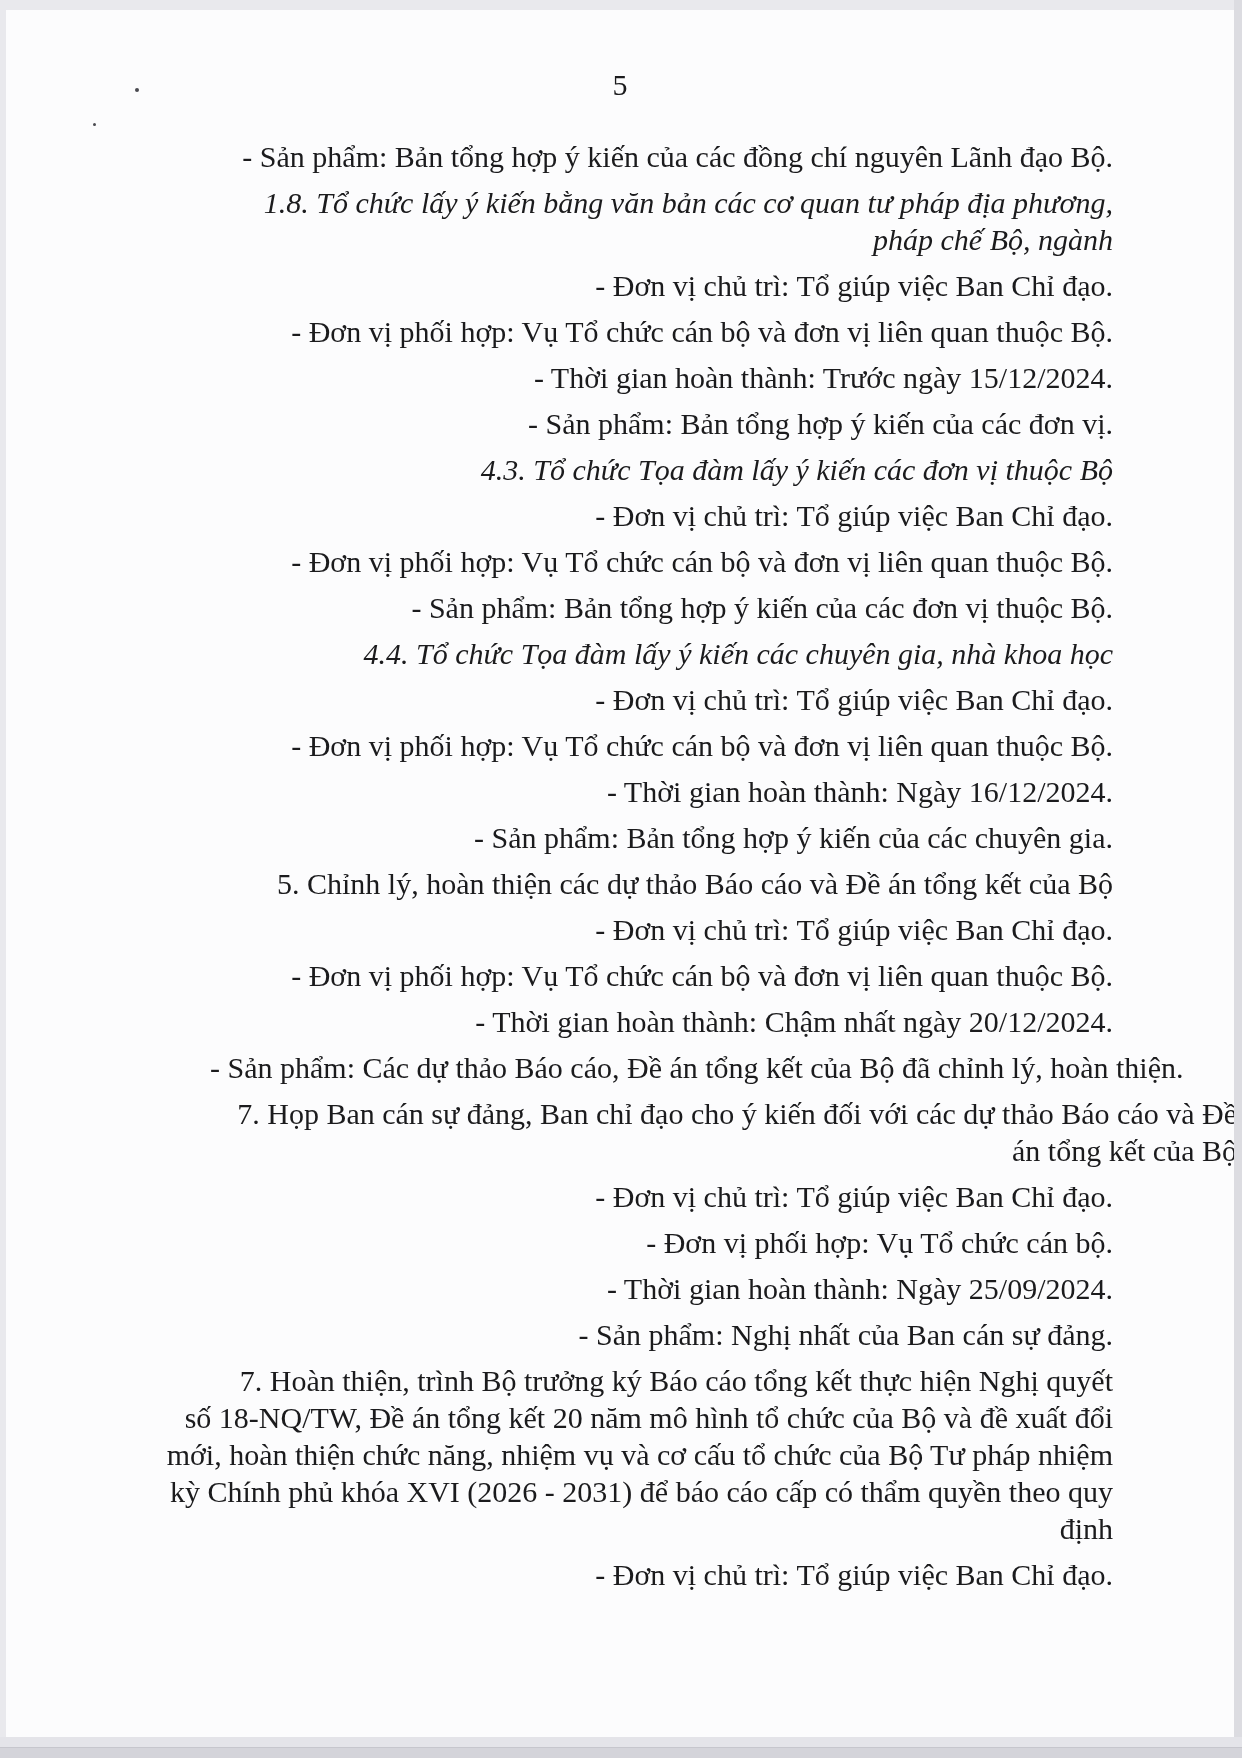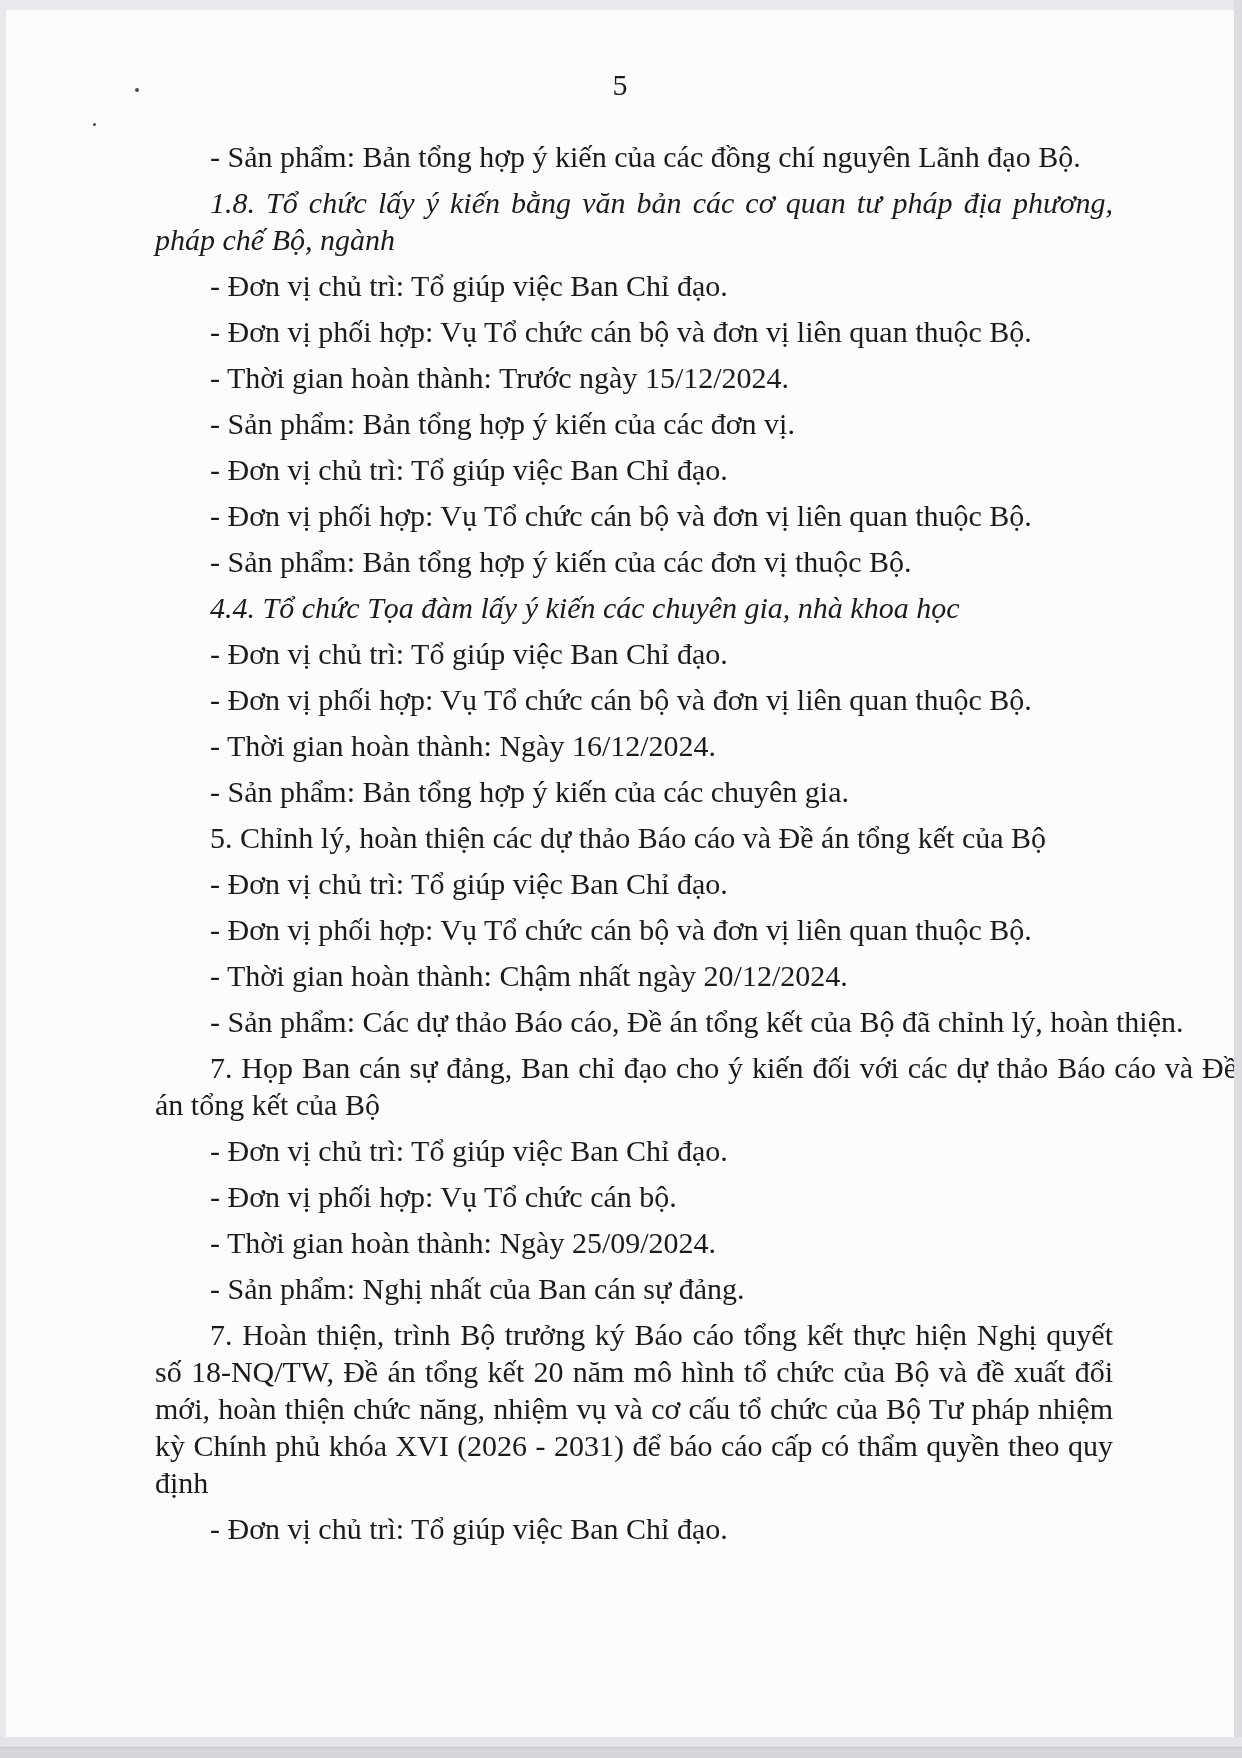--- a/index.html
+++ b/index.html
@@ -37,20 +37,21 @@
   .s2 { left: 87px; top: 113px; width: 3px; height: 3px; }
 
   .content {
     position: absolute; left: 149px; top: 128px; width: 958px;
     font-size: 30px; line-height: 37px;
   }
   .content p, .content h3 {
     margin: 0 0 9px 0; padding: 0;
     font-size: 30px; line-height: 37px; font-weight: normal;
     text-indent: 55px;
+    text-align: right;
   }
   .item { white-space: nowrap; }
   .hd { font-weight: bold; }
   .hd.italic { font-style: italic; }
   .just { text-align: justify; }
   .wide { width: 1082px; }
 </style>
 </head>
 <body>
 
@@ -64,20 +65,21 @@
     <div class="content">
 
       <p class="item">- Sản phẩm: Bản tổng hợp ý kiến của các đồng chí nguyên Lãnh đạo Bộ.</p>
 
       <h3 class="hd italic just">1.8. Tổ chức lấy ý kiến bằng văn bản các cơ quan tư pháp địa phương, pháp chế Bộ, ngành</h3>
       <p class="item">- Đơn vị chủ trì: Tổ giúp việc Ban Chỉ đạo.</p>
       <p class="item">- Đơn vị phối hợp: Vụ Tổ chức cán bộ và đơn vị liên quan thuộc Bộ.</p>
       <p class="item">- Thời gian hoàn thành: Trước ngày 15/12/2024.</p>
       <p class="item">- Sản phẩm: Bản tổng hợp ý kiến của các đơn vị.</p>
 
+      <h3 class="hd italic item">4.3. Tổ chức Tọa đàm lấy ý kiến các đơn vị thuộc Bộ</h3>
       <p class="item">- Đơn vị chủ trì: Tổ giúp việc Ban Chỉ đạo.</p>
       <p class="item">- Đơn vị phối hợp: Vụ Tổ chức cán bộ và đơn vị liên quan thuộc Bộ.</p>
       <p class="item">- Sản phẩm: Bản tổng hợp ý kiến của các đơn vị thuộc Bộ.</p>
 
       <h3 class="hd italic item">4.4. Tổ chức Tọa đàm lấy ý kiến các chuyên gia, nhà khoa học</h3>
       <p class="item">- Đơn vị chủ trì: Tổ giúp việc Ban Chỉ đạo.</p>
       <p class="item">- Đơn vị phối hợp: Vụ Tổ chức cán bộ và đơn vị liên quan thuộc Bộ.</p>
       <p class="item">- Thời gian hoàn thành: Ngày 16/12/2024.</p>
       <p class="item">- Sản phẩm: Bản tổng hợp ý kiến của các chuyên gia.</p>
 

